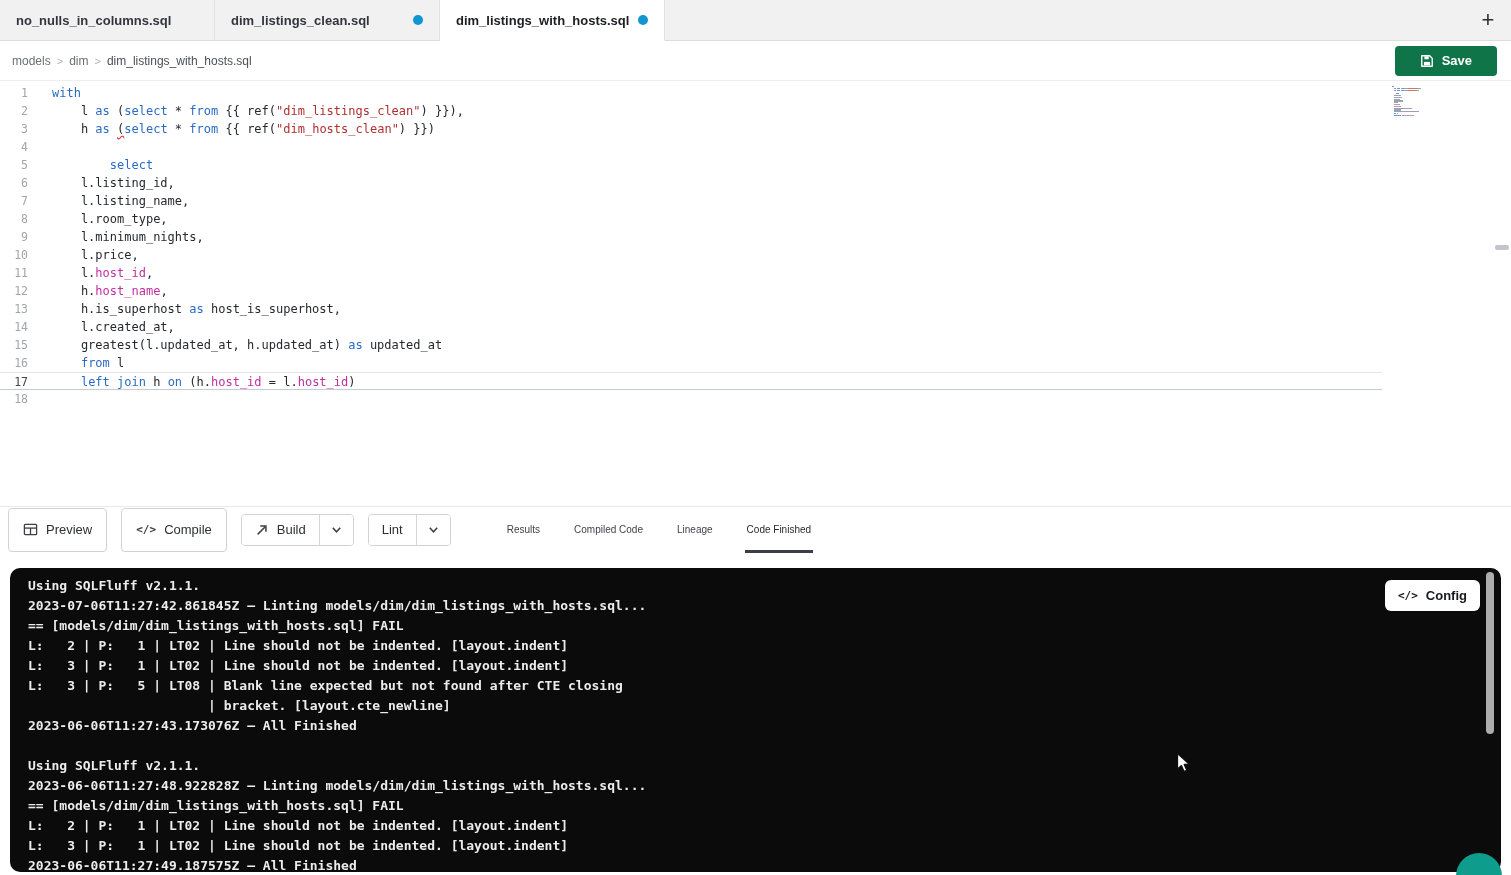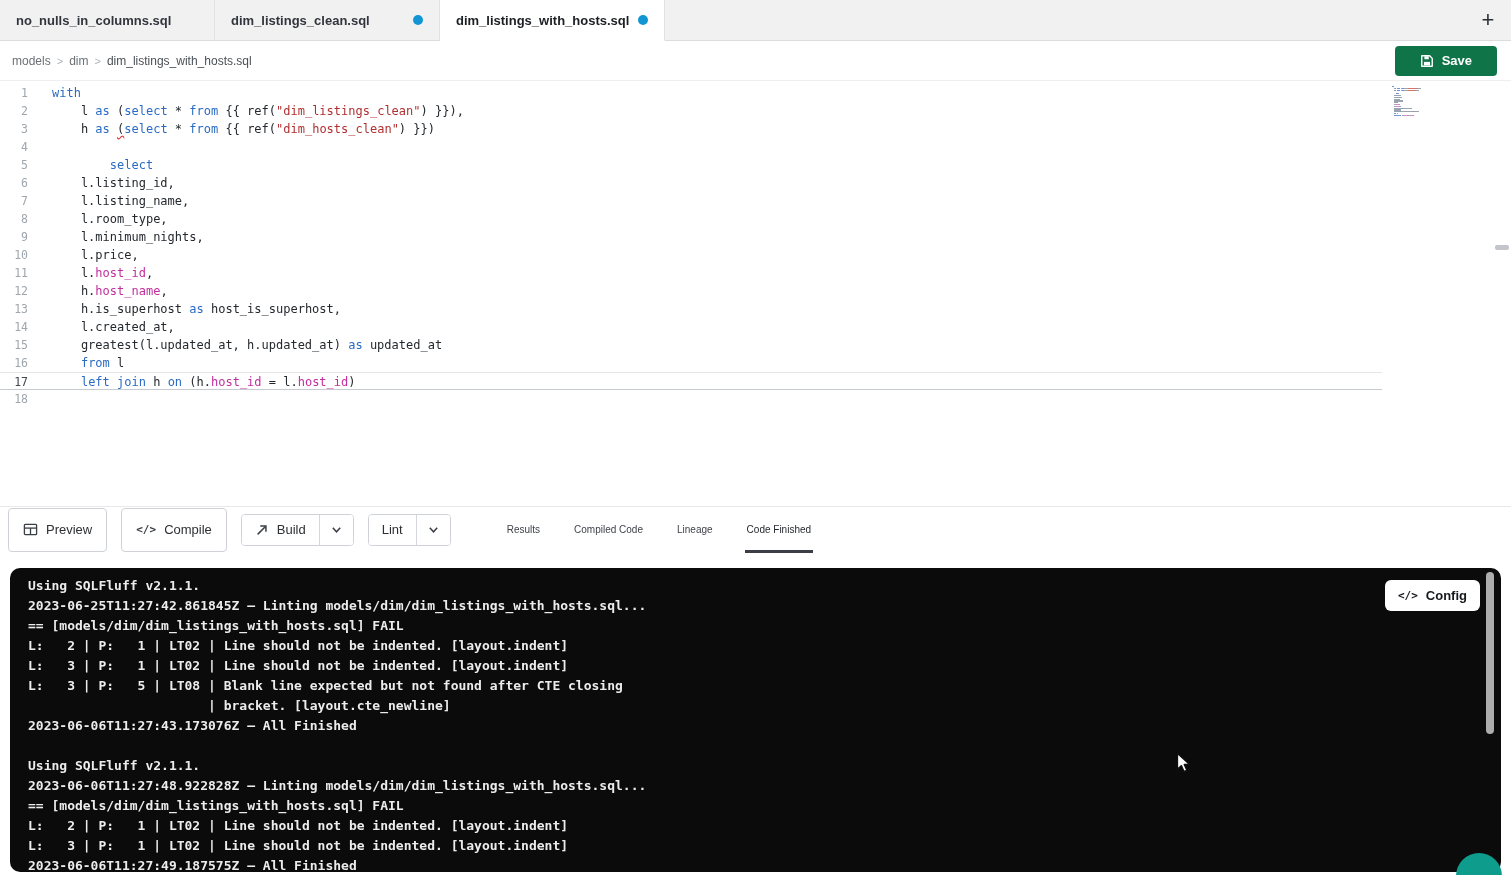--- a/index.html
+++ b/index.html
@@ -268,21 +268,21 @@
         <div class="panel-tab">Results</div>
         <div class="panel-tab">Compiled Code</div>
         <div class="panel-tab">Lineage</div>
         <div class="panel-tab active">Code Finished</div>
       </div>
   </div>
 
   <div class="terminal">
     <div class="t-lines">
         <div class="t-line">Using SQLFluff v2.1.1.</div>
-        <div class="t-line">2023-06-25T11:27:42.861845Z — Linting models/dim/dim_listings_with_hosts.sql...</div>
+        <div class="t-line">2023-07-06T11:27:42.861845Z — Linting models/dim/dim_listings_with_hosts.sql...</div>
         <div class="t-line">== [models/dim/dim_listings_with_hosts.sql] FAIL</div>
         <div class="t-line">L:   2 | P:   1 | LT02 | Line should not be indented. [layout.indent]</div>
         <div class="t-line">L:   3 | P:   1 | LT02 | Line should not be indented. [layout.indent]</div>
         <div class="t-line">L:   3 | P:   5 | LT08 | Blank line expected but not found after CTE closing</div>
         <div class="t-line">                       | bracket. [layout.cte_newline]</div>
         <div class="t-line">2023-06-06T11:27:43.173076Z — All Finished</div>
         <div class="t-line"></div>
         <div class="t-line">Using SQLFluff v2.1.1.</div>
         <div class="t-line">2023-06-06T11:27:48.922828Z — Linting models/dim/dim_listings_with_hosts.sql...</div>
         <div class="t-line">== [models/dim/dim_listings_with_hosts.sql] FAIL</div>

